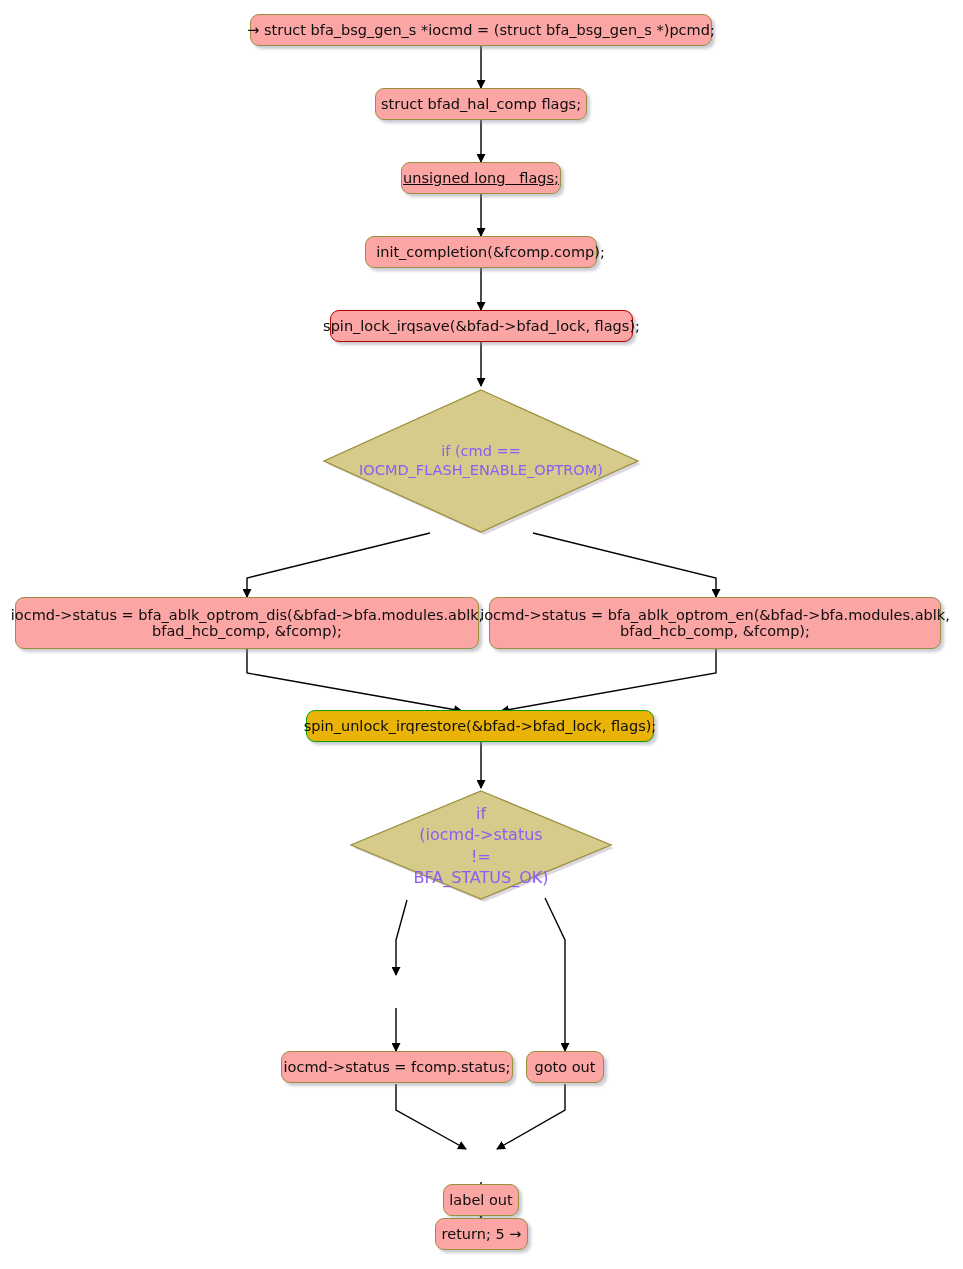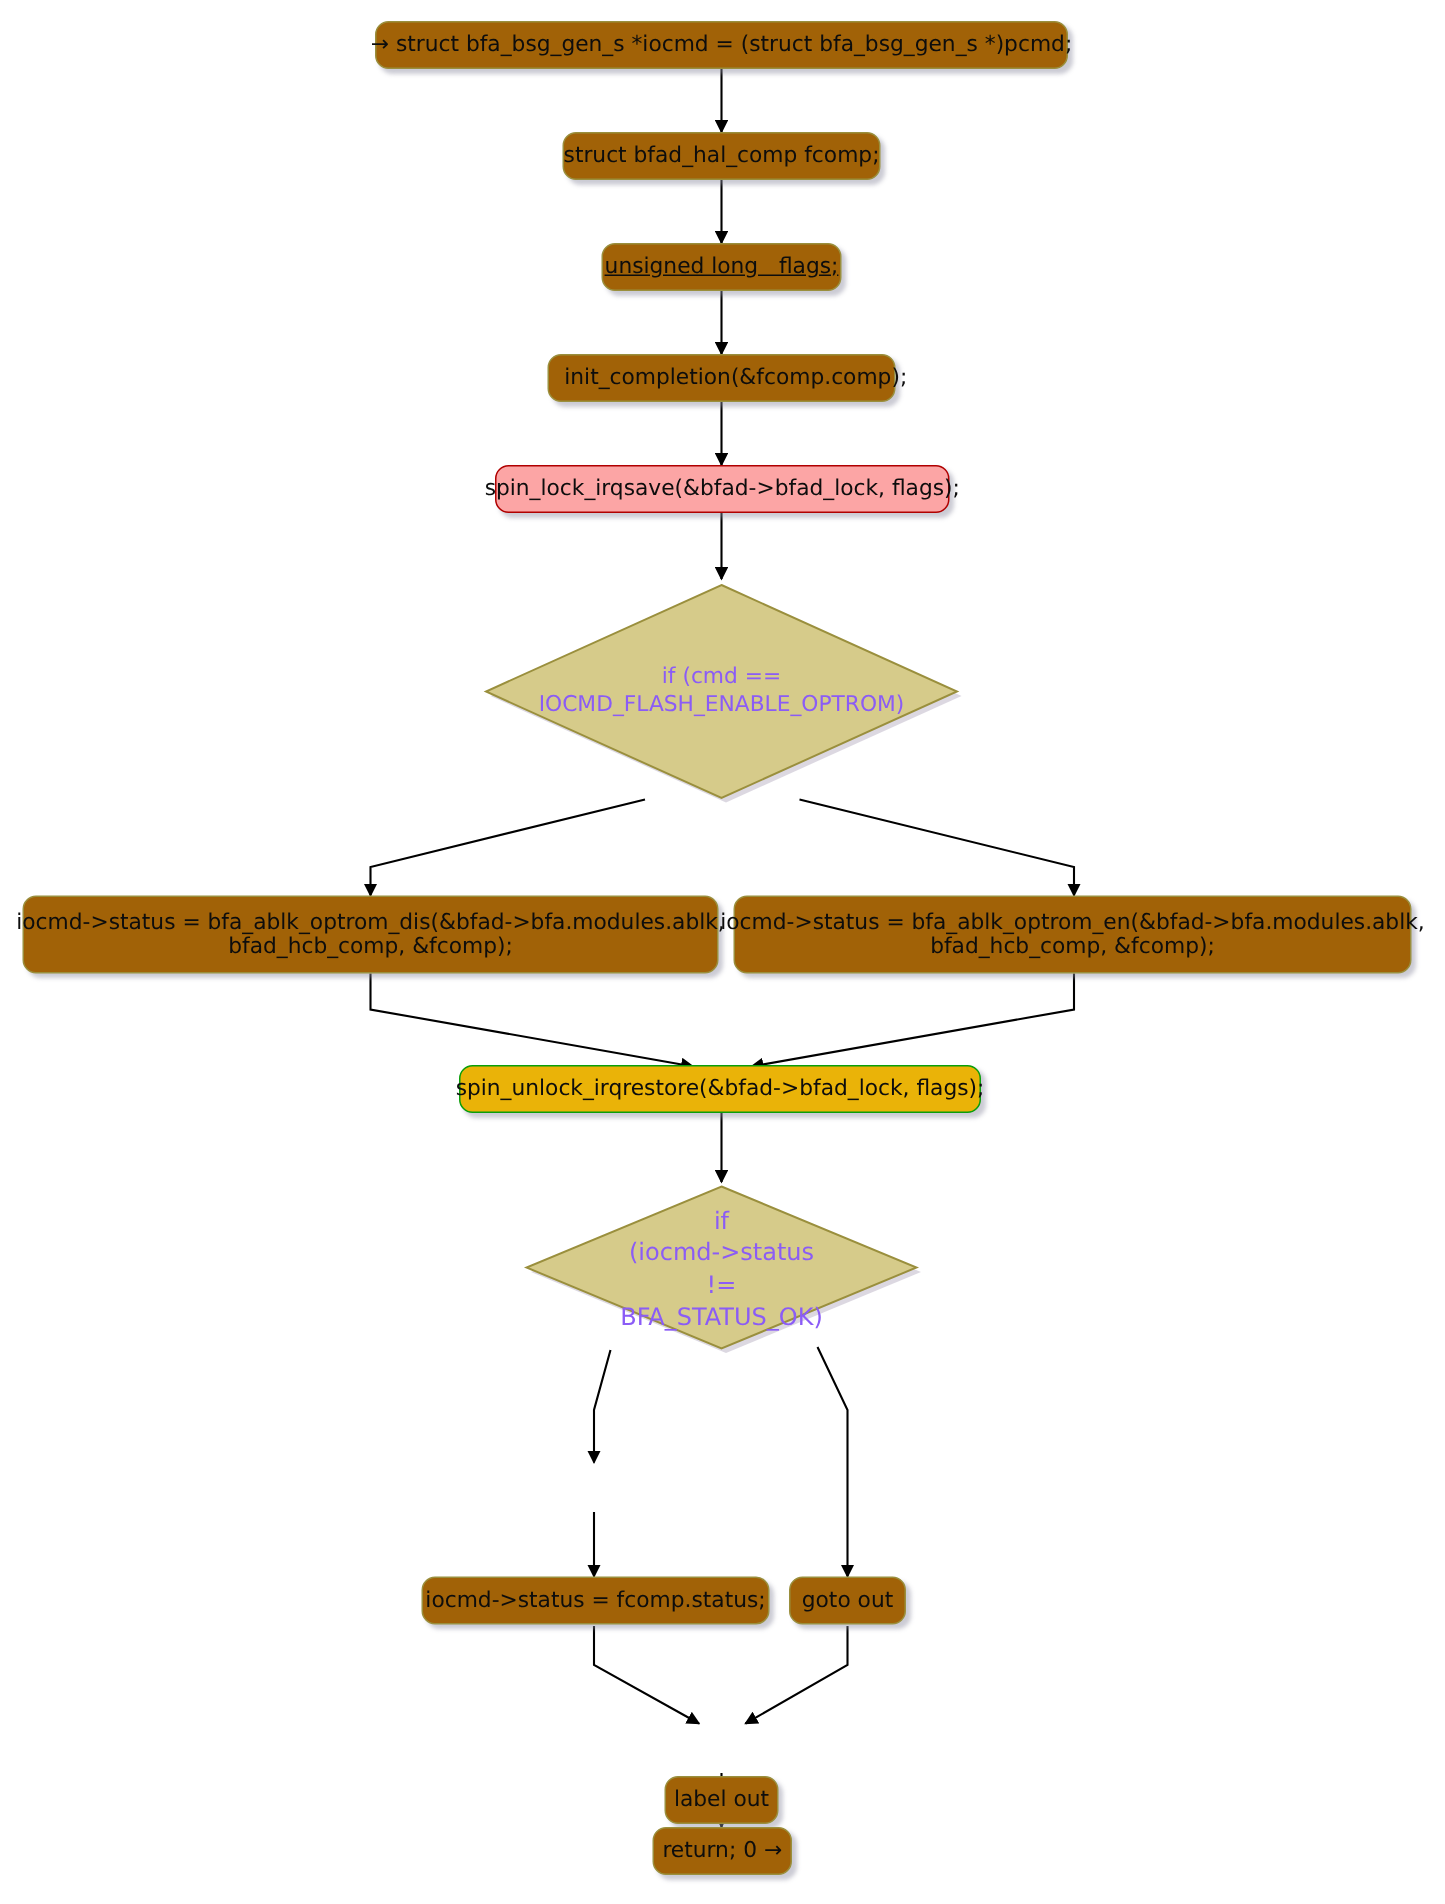--- a/index.html
+++ b/index.html
@@ -37,21 +37,21 @@
     align-items: center;
     justify-content: center;
     text-align: center;
     white-space: pre;
     line-height: 1.12;
   }
   
   .box {
     border-radius: 9px;
     border: 1.3px solid #9a8f3d;
-    background: #a16207;
+    background: #fca5a5;
     color: #0d0d0d;
     font-size: 14.5px;
     padding: 3px 9px;
     box-shadow: 3px 3px 3px rgba(140,140,160,0.45);
   }
   .box.red {
     background: #fca5a5;
     border-color: #b00000;
   }
   .box.green {
@@ -128,21 +128,21 @@
       <path d="M396,1084 L396,1110 L466,1149"></path>
 
       <path d="M565,1084 L565,1110 L497,1149"></path>
 
       <path d="M481,1182 L481,1218"></path>
     </g>
   </svg>
 
   <div class="node box" style="left:250px; top:14px; width:462px; height:32px;">→ struct bfa_bsg_gen_s *iocmd = (struct bfa_bsg_gen_s *)pcmd;</div>
 
-  <div class="node box" style="left:375px; top:88px; width:212px; height:32px;">struct bfad_hal_comp fcomp;</div>
+  <div class="node box" style="left:375px; top:88px; width:212px; height:32px;">struct bfad_hal_comp flags;</div>
 
   <div class="node box" style="left:401px; top:162px; width:160px; height:32px;text-decoration:underline;">unsigned long   flags;</div>
 
   <div class="node box" style="left:365px; top:236px; width:232px; height:32px;padding-left:28px;">init_completion(&amp;fcomp.comp);</div>
 
   <div class="node box red" style="left:330px; top:310px; width:303px; height:32px;">spin_lock_irqsave(&amp;bfad-&gt;bfad_lock, flags);</div>
 
   <div class="diamond-wrap" style="left:320px; top:386px; width:322px; height:150px;">
     <svg class="diamond-shape" viewBox="0 0 322 150" preserveAspectRatio="none">
       <polygon points="161,4 318,75 161,146 4,75" fill="#bfb8c9" opacity="0.55" transform="translate(3,3)"></polygon>
@@ -171,15 +171,15 @@
 BFA_STATUS_OK)</div>
   </div>
 
 
   <div class="node box" style="left:281px; top:1051px; width:232px; height:32px;">iocmd-&gt;status = fcomp.status;</div>
 
   <div class="node box" style="left:526px; top:1051px; width:78px; height:32px;">goto out</div>
 
   <div class="node box" style="left:443px; top:1149px; width:76px; height:32px;margin-top:35px;">label out</div>
 
-  <div class="node box" style="left:435px; top:1218px; width:93px; height:32px;">return; 0 →</div>
+  <div class="node box" style="left:435px; top:1218px; width:93px; height:32px;">return; 5 →</div>
 
 </div>
 
 </body></html>

